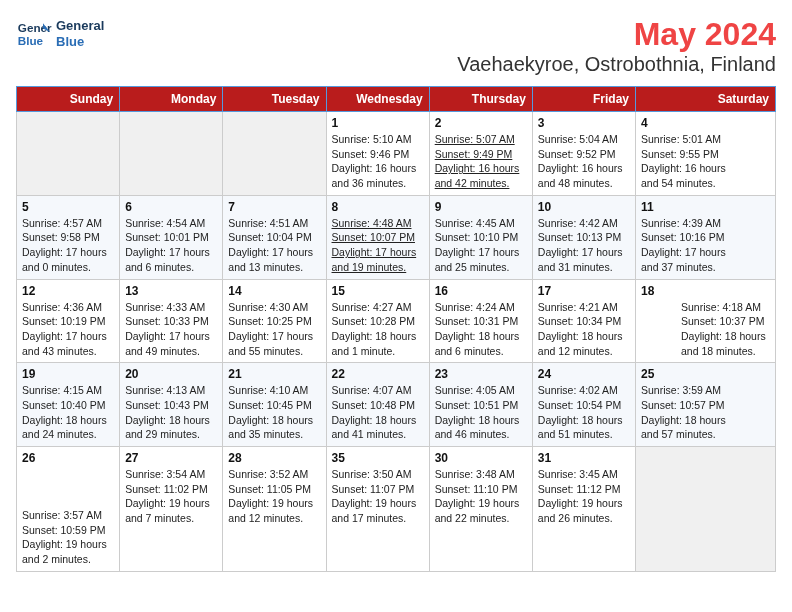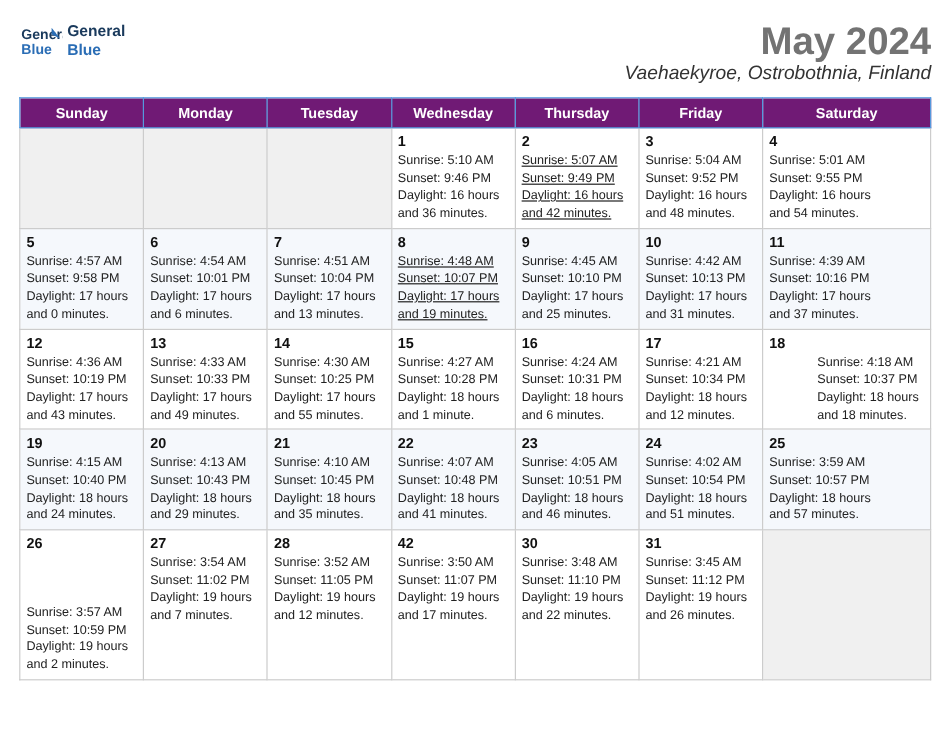--- a/index.html
+++ b/index.html
@@ -30,36 +30,35 @@
     .logo-icon {
       width: 36px;
       height: 36px;
     }
     .title-block {
       text-align: right;
     }
     .main-title {
       font-size: 32px;
       font-weight: bold;
-      color: #737373;
+      color: #ef4444;
     }
     .subtitle {
-      font-size: 16px;
+      font-size: 20px;
       color: #333;
-      font-style: italic;
     }
     table {
       width: 100%;
       border-collapse: collapse;
       font-size: 11px;
     }
     thead tr th {
-      background: #701a75;
+      background: #b91c1c;
       color: #fff;
-      text-align: center;
+      text-align: right;
       padding: 5px 6px;
       font-size: 12px;
       font-weight: bold;
       border: 1px solid #5599dd;
     }
     tbody tr td {
       border: 1px solid #ccc;
       vertical-align: top;
       padding: 4px 5px;
       min-width: 100px;
@@ -322,21 +321,21 @@
 and 7 minutes.</div>
         </td>
         <td>
           <div class="day-num">28</div>
           <div class="day-info" style="white-space: pre-line;">Sunrise: 3:52 AM
 Sunset: 11:05 PM
 Daylight: 19 hours
 and 12 minutes.</div>
         </td>
         <td>
-          <div class="day-num">42</div>
+          <div class="day-num">35</div>
           <div class="day-info" style="white-space: pre-line;">Sunrise: 3:50 AM
 Sunset: 11:07 PM
 Daylight: 19 hours
 and 17 minutes.</div>
         </td>
         <td>
           <div class="day-num">30</div>
           <div class="day-info" style="white-space: pre-line;">Sunrise: 3:48 AM
 Sunset: 11:10 PM
 Daylight: 19 hours

